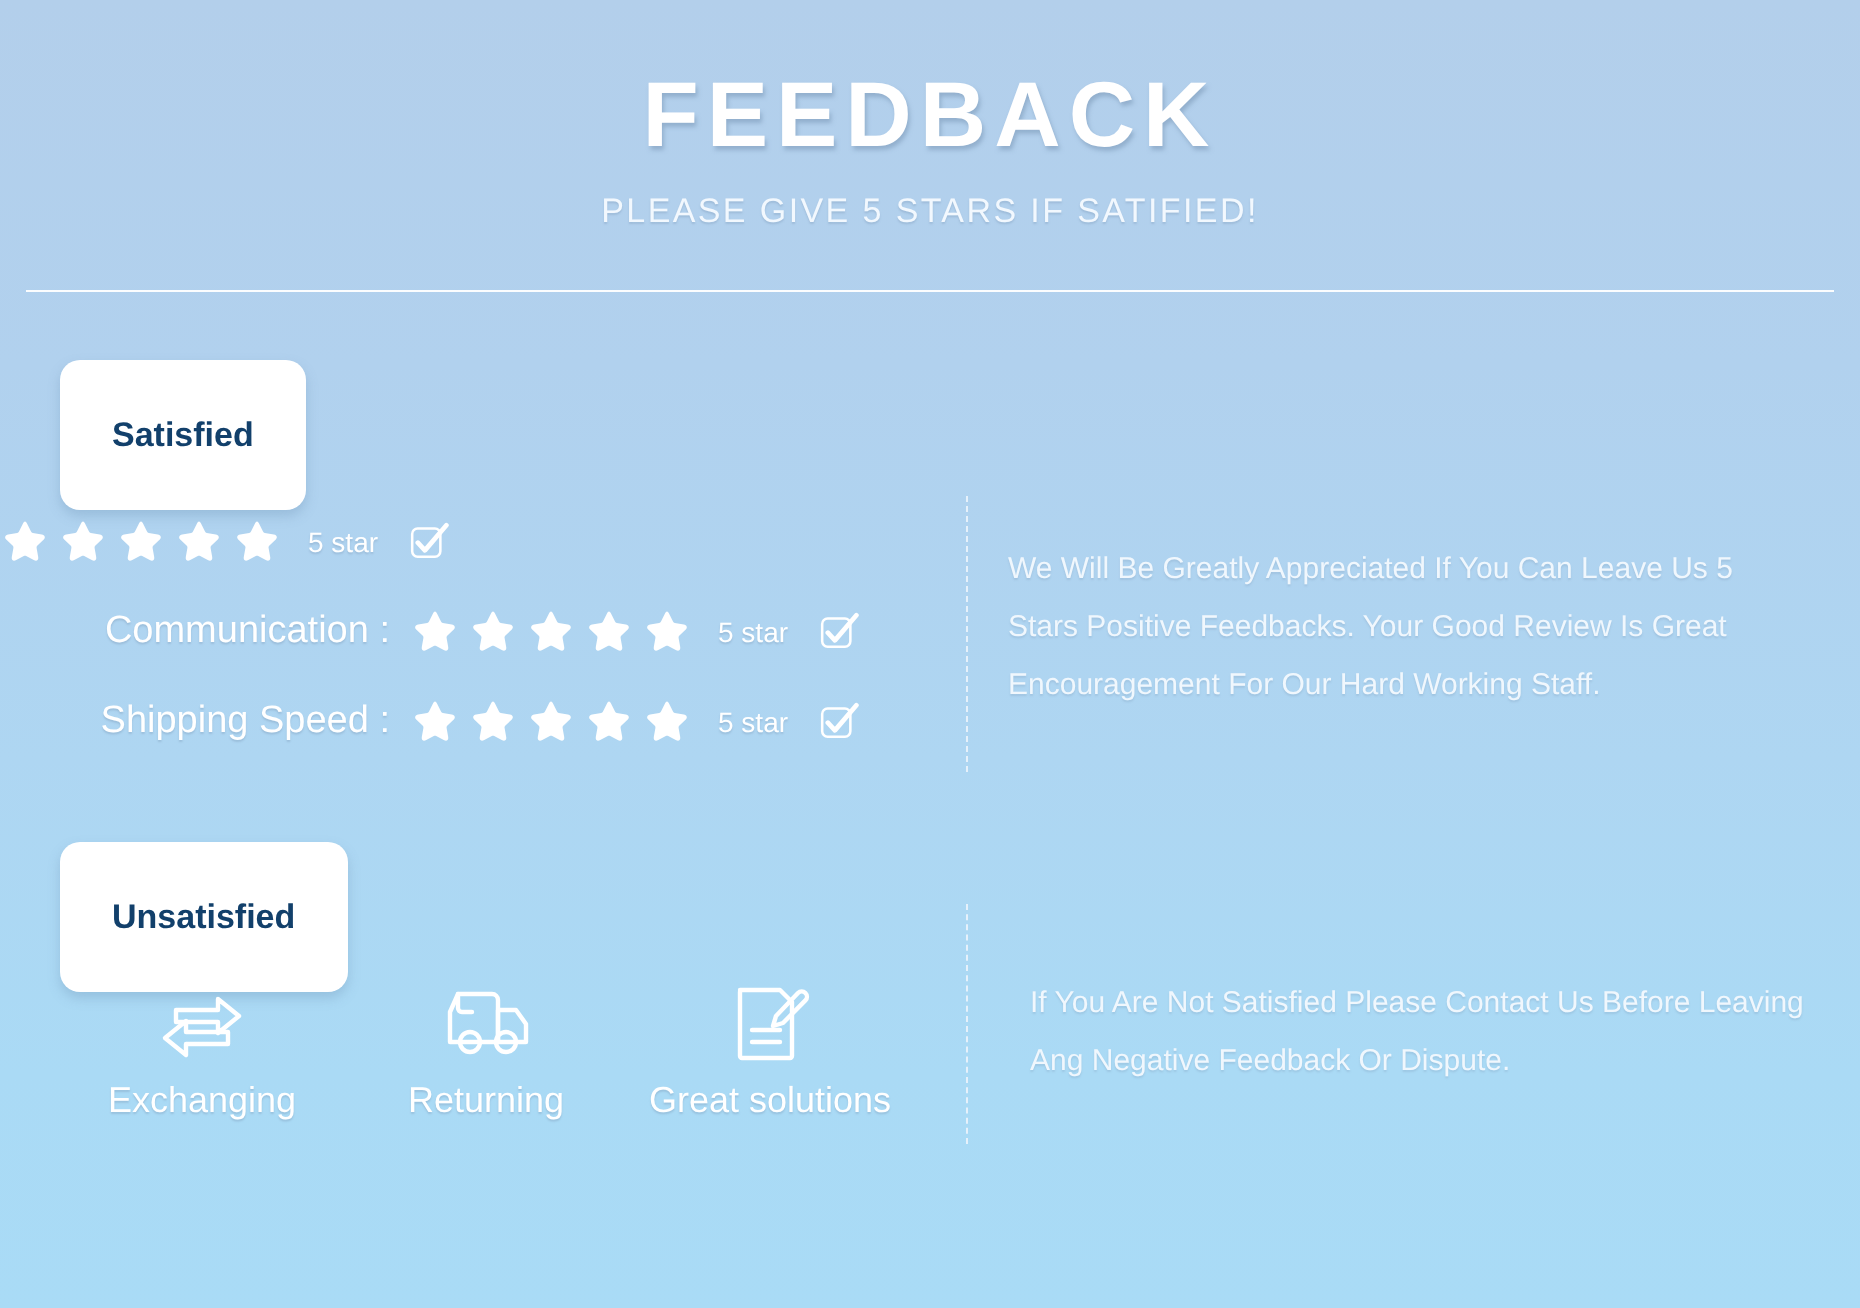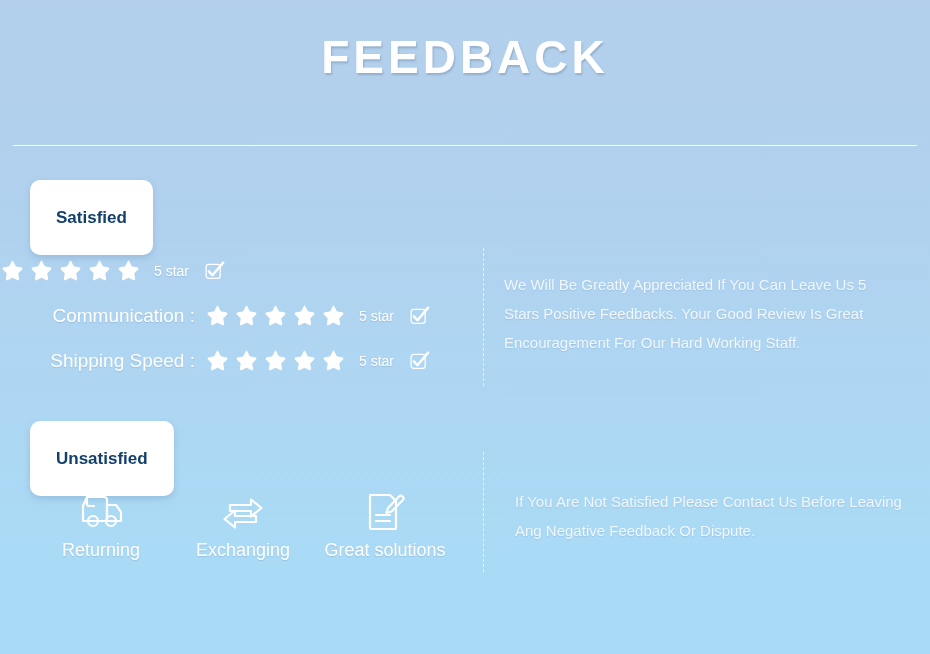--- a/index.html
+++ b/index.html
@@ -184,20 +184,21 @@
     white-space: nowrap;
   }
 </style>
 </head>
 <body>
 
 <div class="banner">
 
   <div class="header">
     <div class="title">FEEDBACK</div>
+    <div class="subtitle">PLEASE GIVE 5 STARS IF SATIFIED!</div>
   </div>
 
   <div class="divider-h"></div>
 
   <div class="pill-satisfied-wrap">
     <div class="pill">Satisfied</div>
   </div>
 
   <div class="sat-section">
     <div class="rating-list">
@@ -283,46 +284,46 @@
   </div>
 
   <div class="divider-v sat"></div>
   <div class="note sat">We Will Be Greatly Appreciated If You Can Leave Us 5 Stars Positive Feedbacks. Your Good Review Is Great Encouragement For Our Hard Working Staff.</div>
 
   <div class="pill-unsatisfied-wrap">
     <div class="pill">Unsatisfied</div>
   </div>
 
   <div class="options">
+
+    <div class="option">
+      <div class="opt-icon">
+        <svg width="44" height="40" viewBox="0 0 44 40">
+          <path d="M9 13 H30 V7.5 L40.5 16 L30 24.5 V19 H9 Z" fill="none" stroke="#ffffff" stroke-width="2.2" stroke-linejoin="round"></path>
+          <path d="M35 24 H14 V18.5 L3.5 27 L14 35.5 V30 H35 Z" fill="none" stroke="#ffffff" stroke-width="2.2" stroke-linejoin="round"></path>
+        </svg>
+      </div>
+      <div class="opt-label">Exchanging</div>
+    </div>
 
     <div class="option">
       <div class="opt-icon">
         <svg width="46" height="40" viewBox="0 0 46 40">
           <path d="M9 5 H26 a3 3 0 0 1 3 3 V29 H5 V14 Z" fill="none" stroke="#ffffff" stroke-width="2.2" stroke-linejoin="round"></path>
           <path d="M9 5 L9 12 a2 2 0 0 0 2 2 L16 14" fill="none" stroke="#ffffff" stroke-width="2.2" stroke-linecap="round" stroke-linejoin="round"></path>
           <path d="M29 13 H38 l5 7 v9 H29 Z" fill="none" stroke="#ffffff" stroke-width="2.2" stroke-linejoin="round"></path>
           <circle cx="15" cy="29" r="5" fill="none" stroke="#ffffff" stroke-width="2.2"></circle>
           <circle cx="33" cy="29" r="5" fill="none" stroke="#ffffff" stroke-width="2.2"></circle>
         </svg>
       </div>
       <div class="opt-label">Returning</div>
     </div>
 
     <div class="option">
       <div class="opt-icon">
-        <svg width="44" height="40" viewBox="0 0 44 40">
-          <path d="M9 13 H30 V7.5 L40.5 16 L30 24.5 V19 H9 Z" fill="none" stroke="#ffffff" stroke-width="2.2" stroke-linejoin="round"></path>
-          <path d="M35 24 H14 V18.5 L3.5 27 L14 35.5 V30 H35 Z" fill="none" stroke="#ffffff" stroke-width="2.2" stroke-linejoin="round"></path>
-        </svg>
-      </div>
-      <div class="opt-label">Exchanging</div>
-    </div>
-
-    <div class="option">
-      <div class="opt-icon">
         <svg width="42" height="42" viewBox="0 0 42 42">
           <path d="M6 4 H26 l6 6 V37 a1 1 0 0 1 -1 1 H7 a1 1 0 0 1 -1 -1 V5 a1 1 0 0 1 1 -1 Z" fill="none" stroke="#ffffff" stroke-width="2.2" stroke-linejoin="round"></path>
           <line x1="12" y1="24" x2="26" y2="24" stroke="#ffffff" stroke-width="2.2" stroke-linecap="round"></line>
           <line x1="12" y1="30" x2="26" y2="30" stroke="#ffffff" stroke-width="2.2" stroke-linecap="round"></line>
           <path d="M24 17 L35 5.5 a2.6 2.6 0 0 1 3.7 3.7 L27.5 20.5 L22.5 22 Z" fill="none" stroke="#ffffff" stroke-width="2.2" stroke-linejoin="round"></path>
         </svg>
       </div>
       <div class="opt-label">Great solutions</div>
     </div>
 

